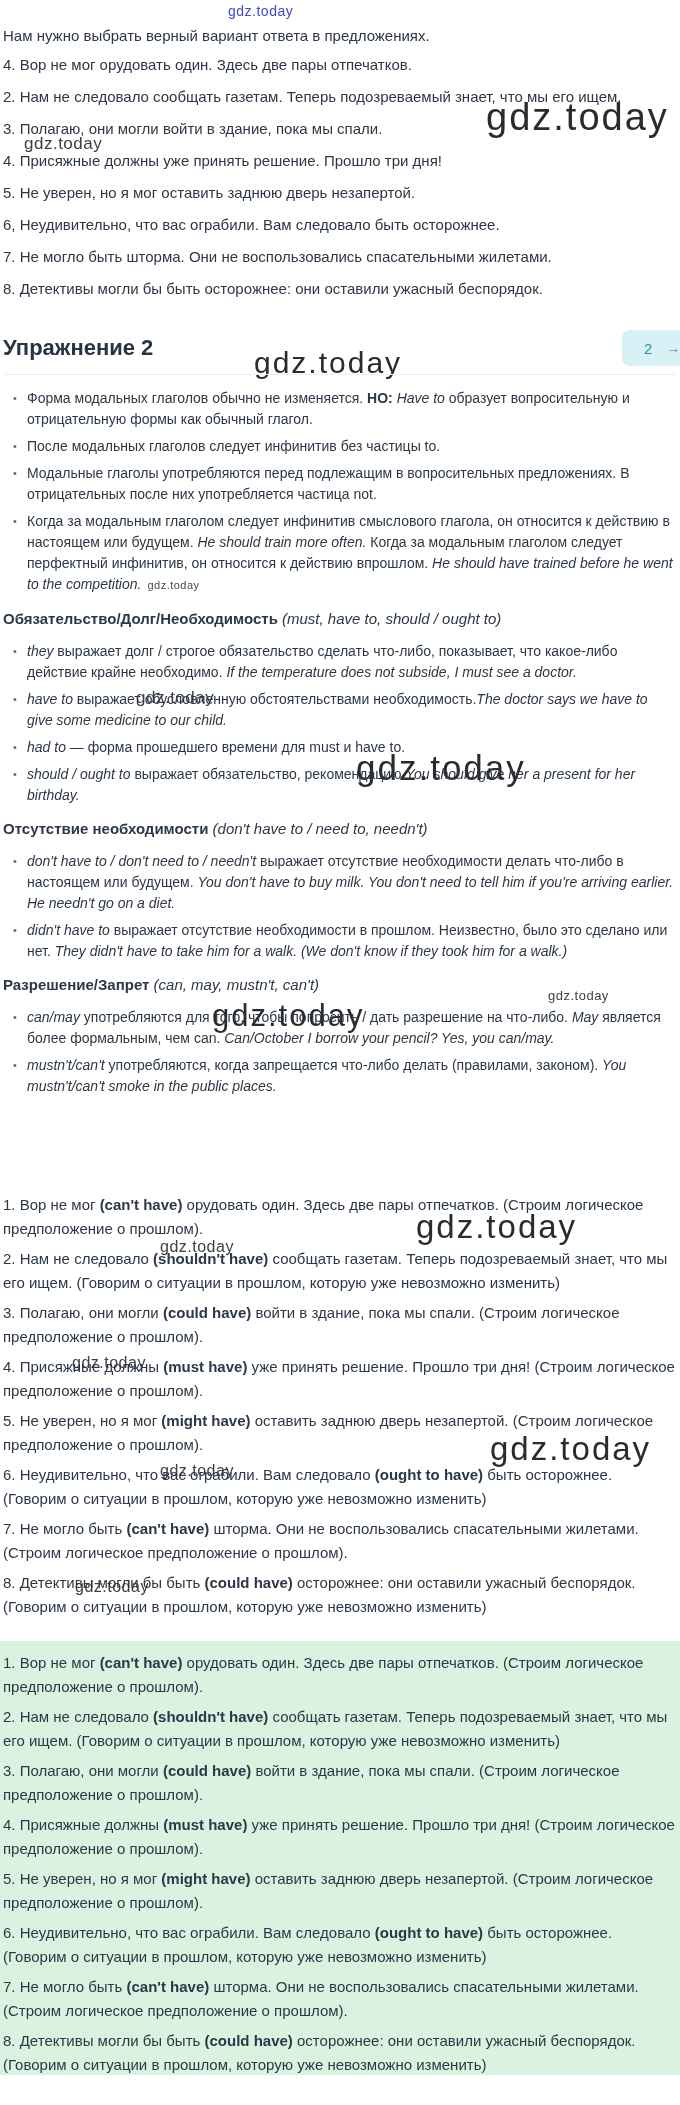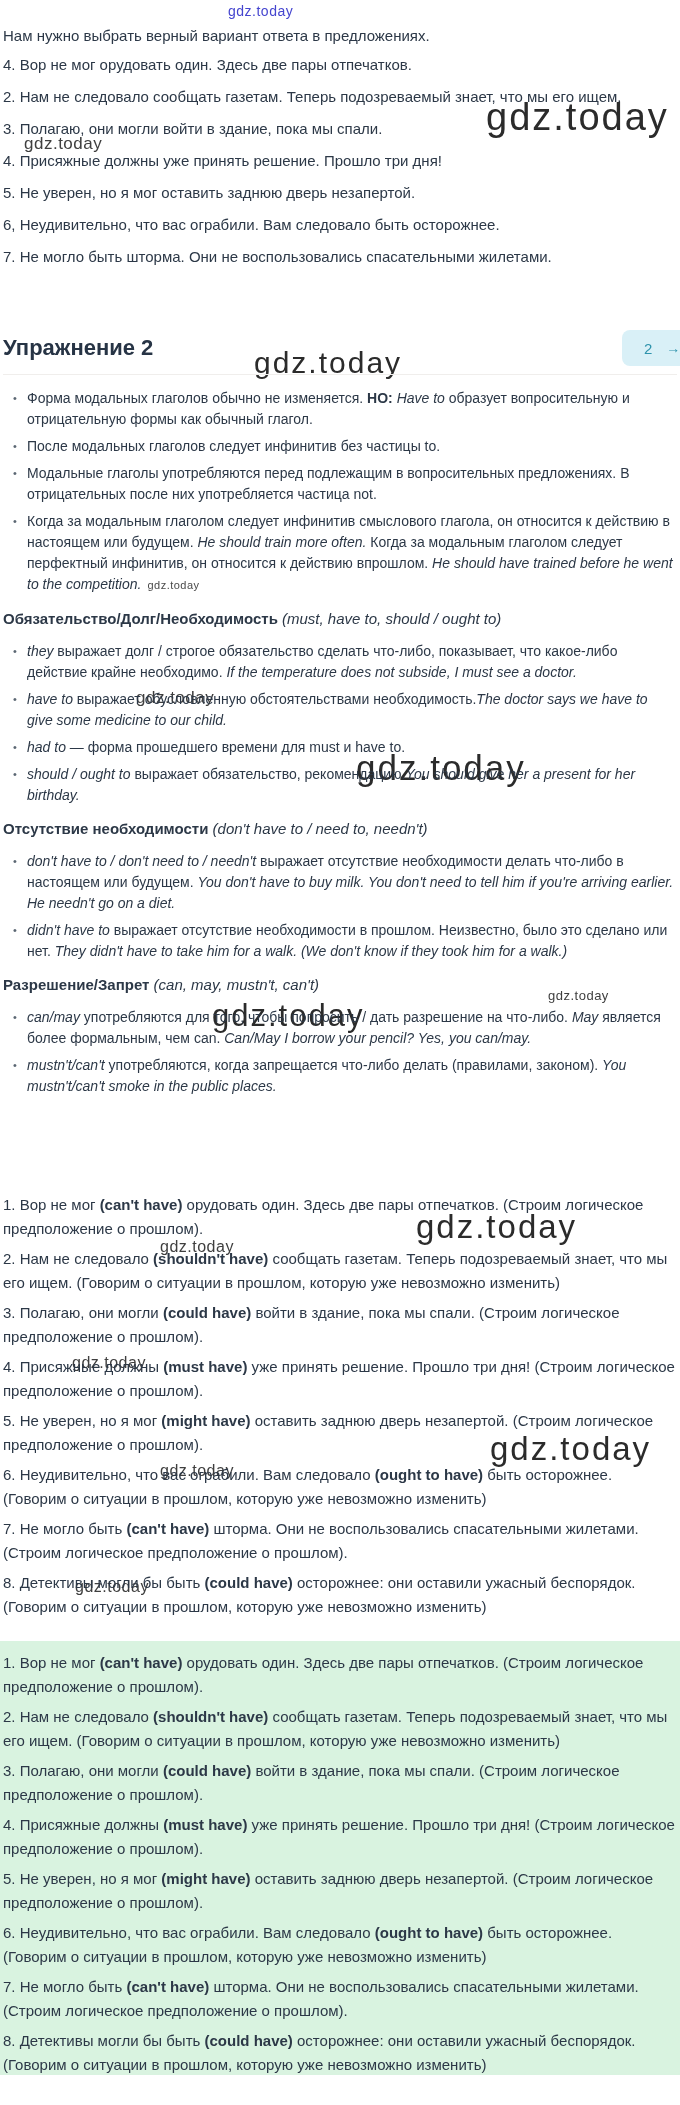--- a/index.html
+++ b/index.html
@@ -75,20 +75,21 @@
   <div class="intro">
     <p class="lead">Нам нужно выбрать верный вариант ответа в предложениях.</p>
     <div>
         <p>4. Вор не мог орудовать один. Здесь две пары отпечатков.</p>
         <p>2. Нам не следовало сообщать газетам. Теперь подозреваемый знает, что мы его ищем.</p>
         <p>3. Полагаю, они могли войти в здание, пока мы спали.</p>
         <p>4. Присяжные должны уже принять решение. Прошло три дня!</p>
         <p>5. Не уверен, но я мог оставить заднюю дверь незапертой.</p>
         <p>6, Неудивительно, что вас ограбили. Вам следовало быть осторожнее.</p>
         <p>7. Не могло быть шторма. Они не воспользовались спасательными жилетами.</p>
+        <p>8. Детективы могли бы быть осторожнее: они оставили ужасный беспорядок.</p>
       </div>
   </div>
 
   <div class="middle">
     <h1>Упражнение 2</h1>
     <hr class="divider">
     <ul class="bullets">
         <li><span>Форма модальных глаголов обычно не изменяется. </span><span class="b">НО:</span><span> </span><span class="i">Have to</span><span> образует вопросительную и отрицательную формы как обычный глагол.</span></li>
         <li><span>После модальных глаголов следует инфинитив без частицы to.</span></li>
         <li><span>Модальные глаголы употребляются перед подлежащим в вопросительных предложениях. В отрицательных после них употребляется частица not.</span></li>
@@ -118,21 +119,21 @@
           <li><span class="i">didn't have to</span><span> выражает отсутствие необходимости в прошлом. Неизвестно, было это сделано или нет. </span><span class="i">They didn't have to take him for a walk. (We don't know if they took him for a walk.)</span></li>
         </ul>
     </div>
 
     <div>
       <h3 class="sect-head">
         <span>Разрешение/Запрет</span>
         <span class="note">(can, may, mustn't, can't)</span>
       </h3>
       <ul class="bullets">
-          <li><span class="i">can/may</span><span> употребляются для того, чтобы попросить / дать разрешение на что-либо. </span><span class="i">May</span><span> является более формальным, чем can. </span><span class="i">Can/May I borrow your pencil? Yes, you can/may.</span></li>
+          <li><span class="i">can/may</span><span> употребляются для того, чтобы попросить / дать разрешение на что-либо. </span><span class="i">May</span><span> является более формальным, чем can. </span><span class="i">Can/October I borrow your pencil? Yes, you can/may.</span></li>
           <li><span class="i">mustn't/can't</span><span> употребляются, когда запрещается что-либо делать (правилами, законом). </span><span class="i">You mustn't/can't smoke in the public places.</span></li>
         </ul>
     </div>
   </div>
 
   <div class="badge">
     <span>2</span>
     <span class="arrow">→</span>
   </div>
 

